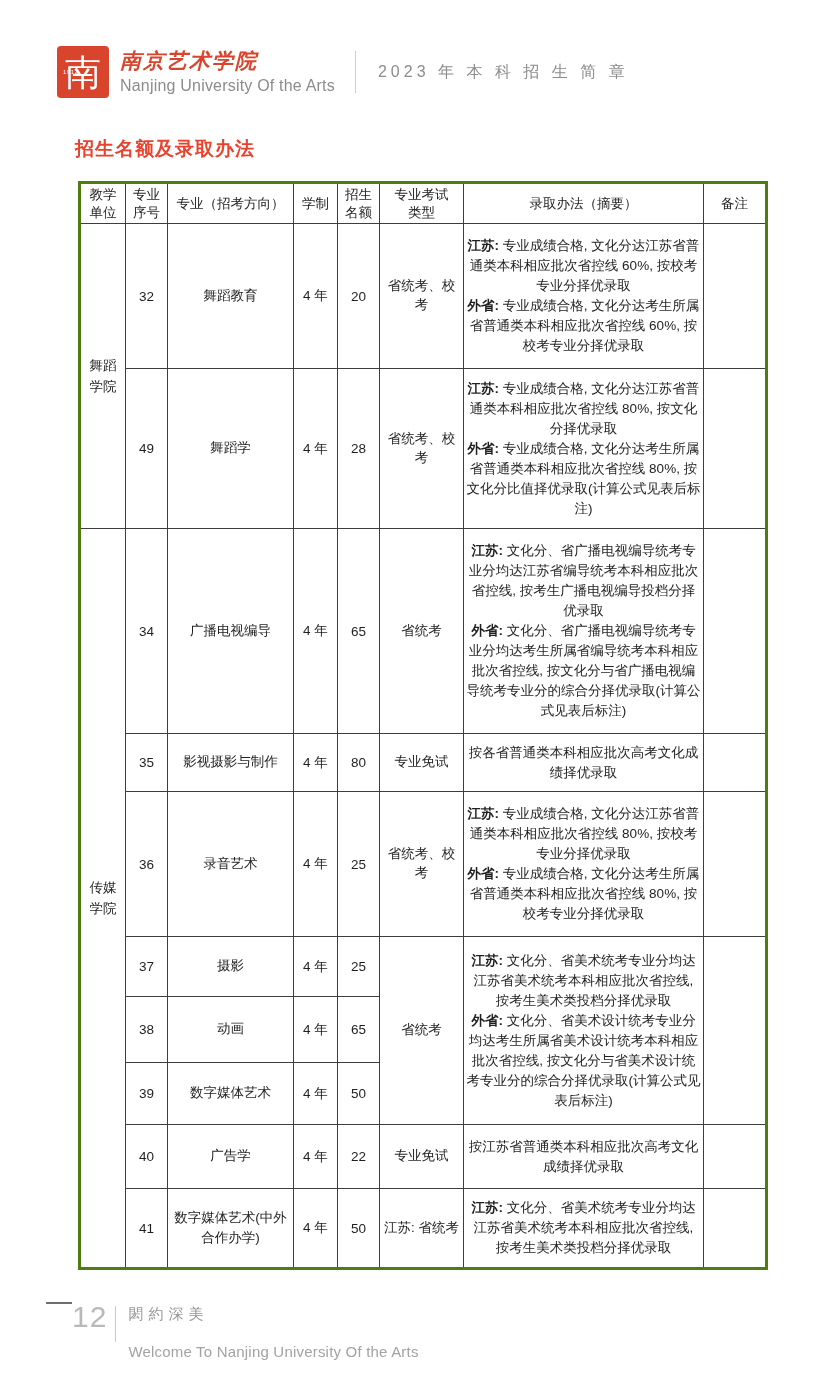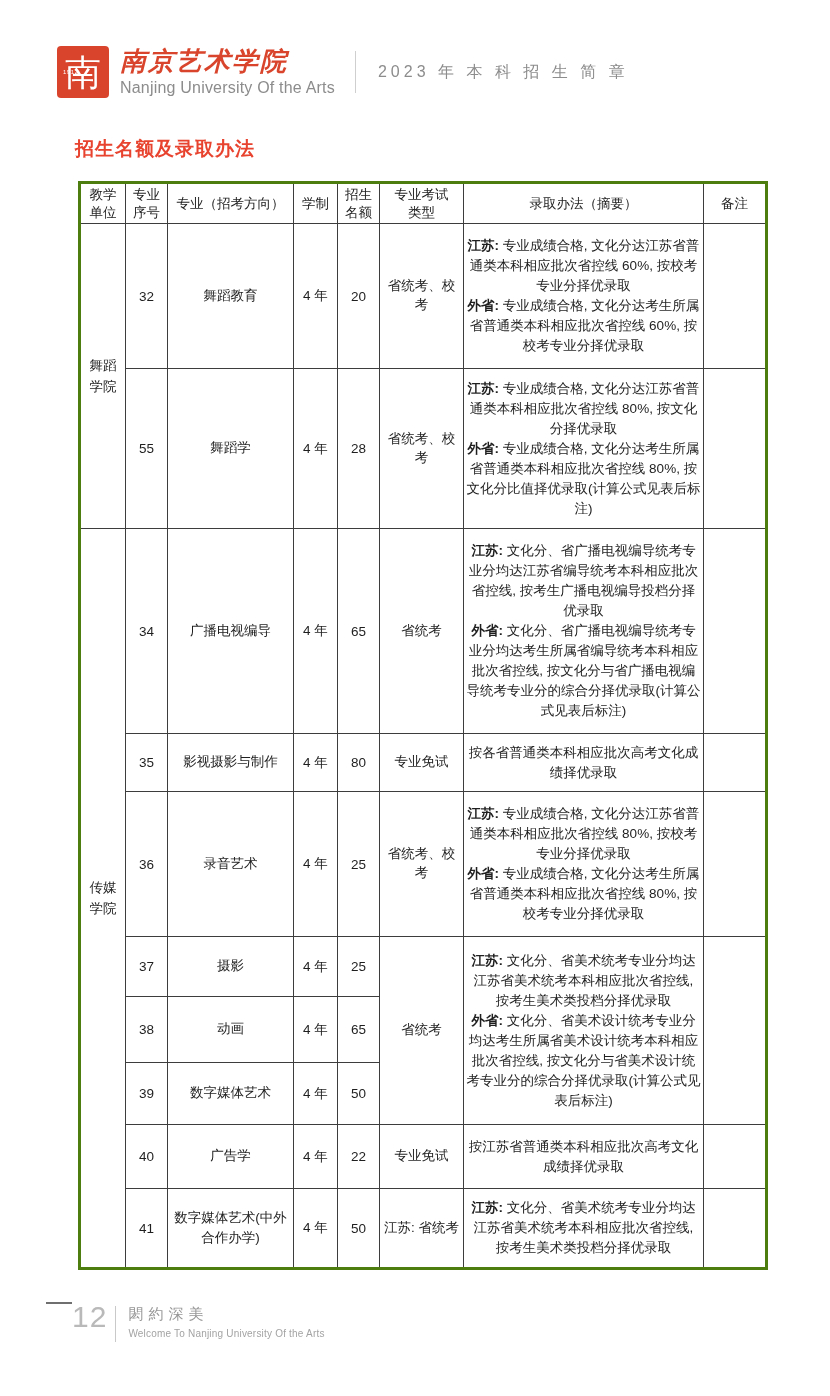--- a/index.html
+++ b/index.html
@@ -8,21 +8,21 @@
   .page { position:relative; width:830px; height:1396px; background:#fff; overflow:hidden; }
 
   
   .hdr { display:flex; align-items:center; padding:46px 0 0 57px; }
   .logo { position:relative; width:52px; height:52px; background:#d9452c; border-radius:4px; flex:0 0 auto; }
   .logo-glyph { display:block; width:52px; height:52px; line-height:54px; text-align:center;
                 font-family:"DejaVu Serif","Liberation Serif",serif; font-size:36px; color:#fff; }
   .logo-year { position:absolute; left:6px; top:23px; font-size:6px; letter-spacing:.5px; color:#fff; }
   .uni-names { margin-left:11px; }
   .uni-cn { font-family:"DejaVu Serif","Liberation Serif",serif; font-weight:bold; font-style:italic;
-            font-size:26px; color:#d9452c; letter-spacing:2px; line-height:1.15; }
+            font-size:21px; color:#d9452c; letter-spacing:2px; line-height:1.15; }
   .uni-en { font-size:16px; color:#8c8c8c; margin-top:3px; letter-spacing:.2px; }
   .hdr-divider { width:1px; height:42px; background:#cfcfcf; margin:0 22px 0 20px; }
   .doc-title { font-size:16px; color:#8c8c8c; letter-spacing:4px; white-space:nowrap; }
 
   
   .section-title { margin:38px 0 0 75px; font-size:19px; font-weight:bold; color:#e8432e; letter-spacing:1px; }
 
   
   table.adm { border-collapse:collapse; table-layout:fixed; width:687px; margin:19px 0 0 78px;
               border:3px solid #4d7c0f; }
@@ -42,21 +42,21 @@
   tr.r41 { height:80px; }
 
   
   .ftr { position:absolute; left:46px; top:1302px; display:flex; align-items:flex-start; }
   .pageno-wrap { display:flex; flex-direction:row; align-items:flex-start; }
   .pageno-line { width:26px; height:2px; background:#6f6f6f; margin-bottom:1px; }
   .pageno { font-size:30px; font-weight:300; color:#b9b9b9; line-height:1; letter-spacing:1px; }
   .ftr-divider { width:1px; height:36px; background:#c9c9c9; margin:4px 12px 0 8px; }
   .motto-wrap { margin-top:3px; }
   .motto { font-family:"DejaVu Serif","Liberation Serif",serif; font-size:15px; color:#979797; letter-spacing:5px; }
-  .welcome { font-size:10px; color:#a3a3a3; margin-top:4px; letter-spacing:.2px; }
+  .welcome { font-size:15px; color:#a3a3a3; margin-top:19px; letter-spacing:.2px; }
 </style>
 </head>
 <body>
 
 <div class="page">
 
   <div class="hdr">
     <div class="logo">
       <span class="logo-glyph">南</span>
       <span class="logo-year">1912</span>
@@ -107,21 +107,21 @@
         <td>4 年</td>
         <td>20</td>
         <td class="exam">省统考、校考</td>
         <td class="policy">
           <p><b>江苏: </b><span>专业成绩合格, 文化分达江苏省普通类本科相应批次省控线 60%, 按校考专业分择优录取</span></p>
           <p><b>外省: </b><span>专业成绩合格, 文化分达考生所属省普通类本科相应批次省控线 60%, 按校考专业分择优录取</span></p>
         </td>
         <td></td>
       </tr>
       <tr class="r33">
-        <td>55</td>
+        <td>49</td>
         <td class="major">舞蹈学</td>
         <td>4 年</td>
         <td>28</td>
         <td class="exam">省统考、校考</td>
         <td class="policy">
           <p><b>江苏: </b><span>专业成绩合格, 文化分达江苏省普通类本科相应批次省控线 80%, 按文化分择优录取</span></p>
           <p><b>外省: </b><span>专业成绩合格, 文化分达考生所属省普通类本科相应批次省控线 80%, 按文化分比值择优录取(计算公式见表后标注)</span></p>
         </td>
         <td></td>
       </tr>

